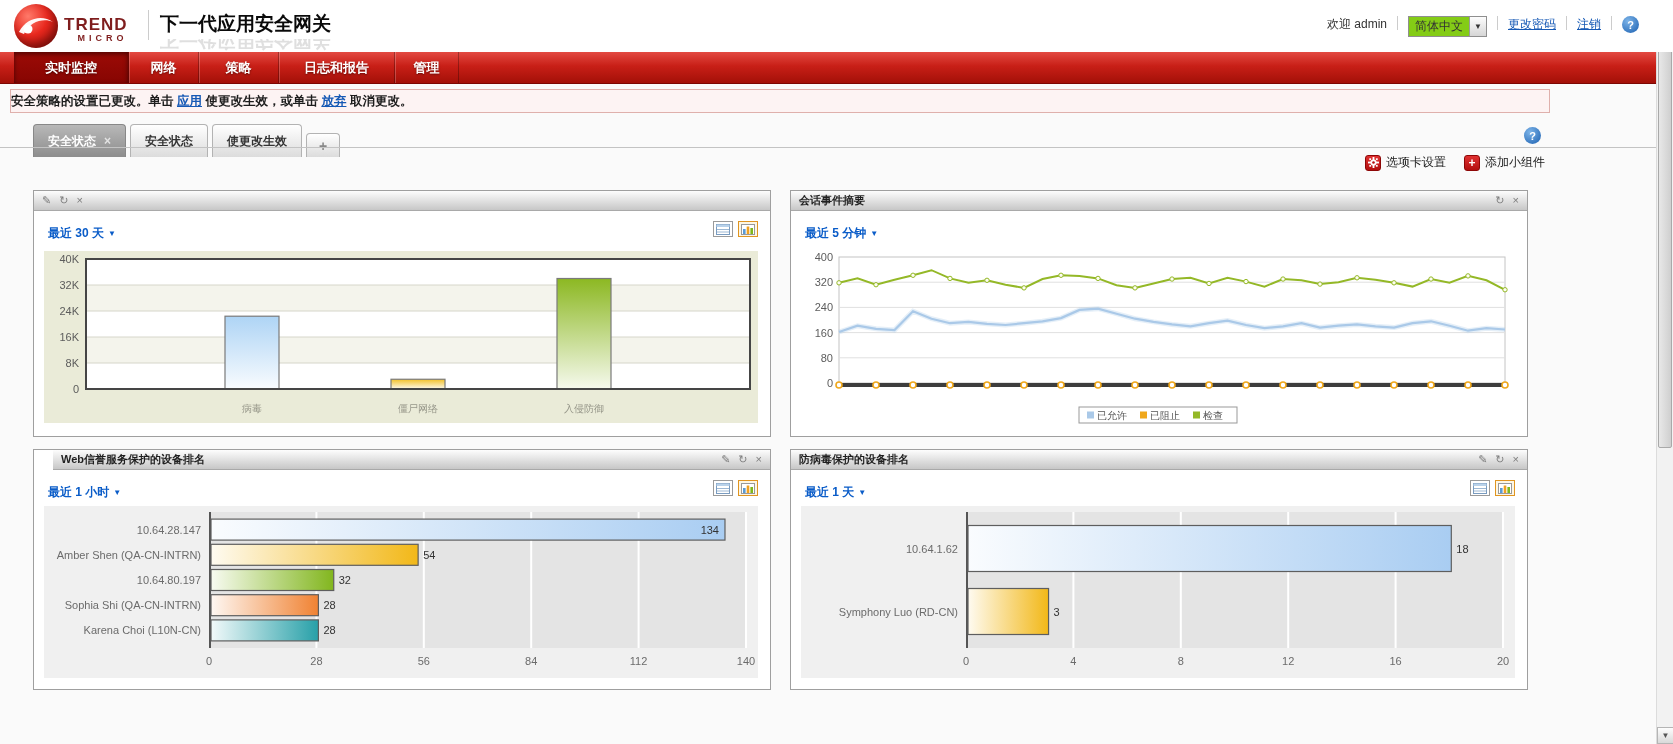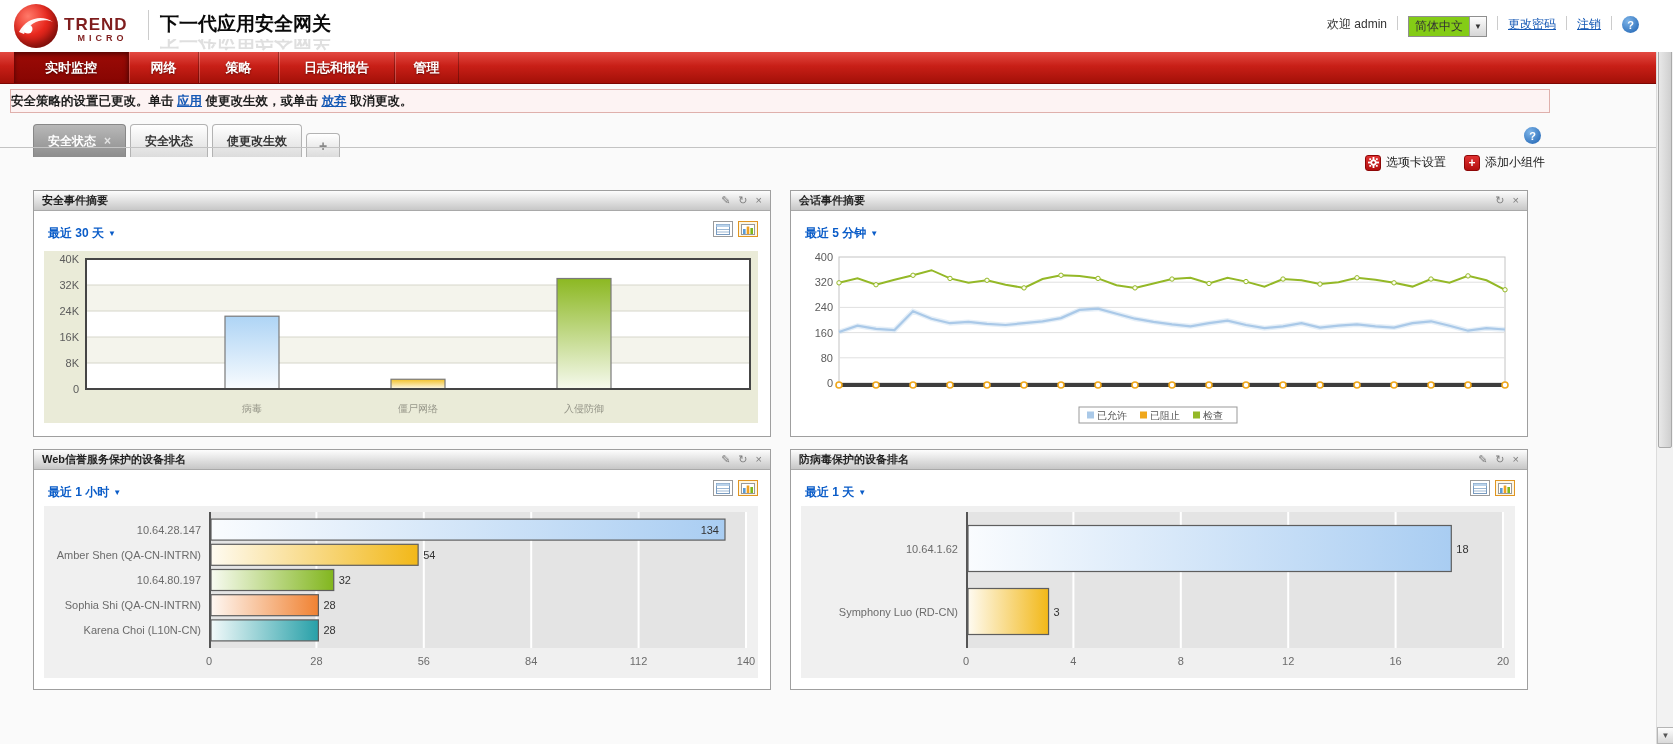--- a/index.html
+++ b/index.html
@@ -56,21 +56,21 @@
   
   .toolbar { position:absolute; top:154px; right:128px; display:flex; gap:18px; align-items:center; font-size:12px; color:#1a1a1a; }
   .tool { display:flex; align-items:center; gap:5px; cursor:pointer; }
   .redbox { width:16px; height:16px; background:linear-gradient(#e03131,#b30f0f); border:1px solid #8d0606; border-radius:3px;
             display:flex; align-items:center; justify-content:center; color:#fff; font-weight:bold; font-size:12px; line-height:12px; }
 
   
   .widget { position:absolute; background:#fff; border:1px solid #9f9f9f; }
   .w1 { left:33px;  top:190px; width:738px; height:247px; }
   .w2 { left:790px; top:190px; width:738px; height:247px; }
-  .w3 { left:33px;  top:449px; width:738px; height:241px; }
+  .w3 { left:33px;  top:449px; width:738px; height:241px;padding-left:19px; }
   .w4 { left:790px; top:449px; width:738px; height:241px; }
   .whead { height:20px; background:linear-gradient(#fdfdfd,#c7c7c7); border-bottom:1px solid #a9a9a9;
            display:flex; align-items:center; padding:0 8px; }
   .wtitle { font-size:11px; font-weight:bold; color:#1f1f1f; flex:1; }
   .whead-icons { display:flex; gap:8px; color:#7d7d7d; font-size:11px; }
   .whead-icons span { cursor:pointer; }
   .period { position:absolute; top:34px; left:14px; font-size:12px; font-weight:bold; color:#0a5cc8; cursor:pointer; display:flex; align-items:center; gap:4px; }
   .period .arr { font-size:8px; }
   .toggles { position:absolute; top:30px; right:12px; display:flex; gap:5px; }
   .toggle { width:20px; height:16px; border:1px solid #9a9a9a; background:#fff; display:flex; align-items:center; justify-content:center; cursor:pointer; }
@@ -172,21 +172,20 @@
       <span>选项卡设置</span>
     </div>
     <div class="tool">
       <span class="redbox">+</span>
       <span>添加小组件</span>
     </div>
   </div>
 
   <div class="widget w1">
     <div class="whead">
-      <span class="wtitle">安全事件摘要</span>
       <span class="whead-icons">
         <span>✎</span>
         <span>↻</span>
         <span>×</span>
       </span>
     </div>
     <div class="period">
       <span>最近 30 天</span>
       <span class="arr">▼</span>
     </div>

